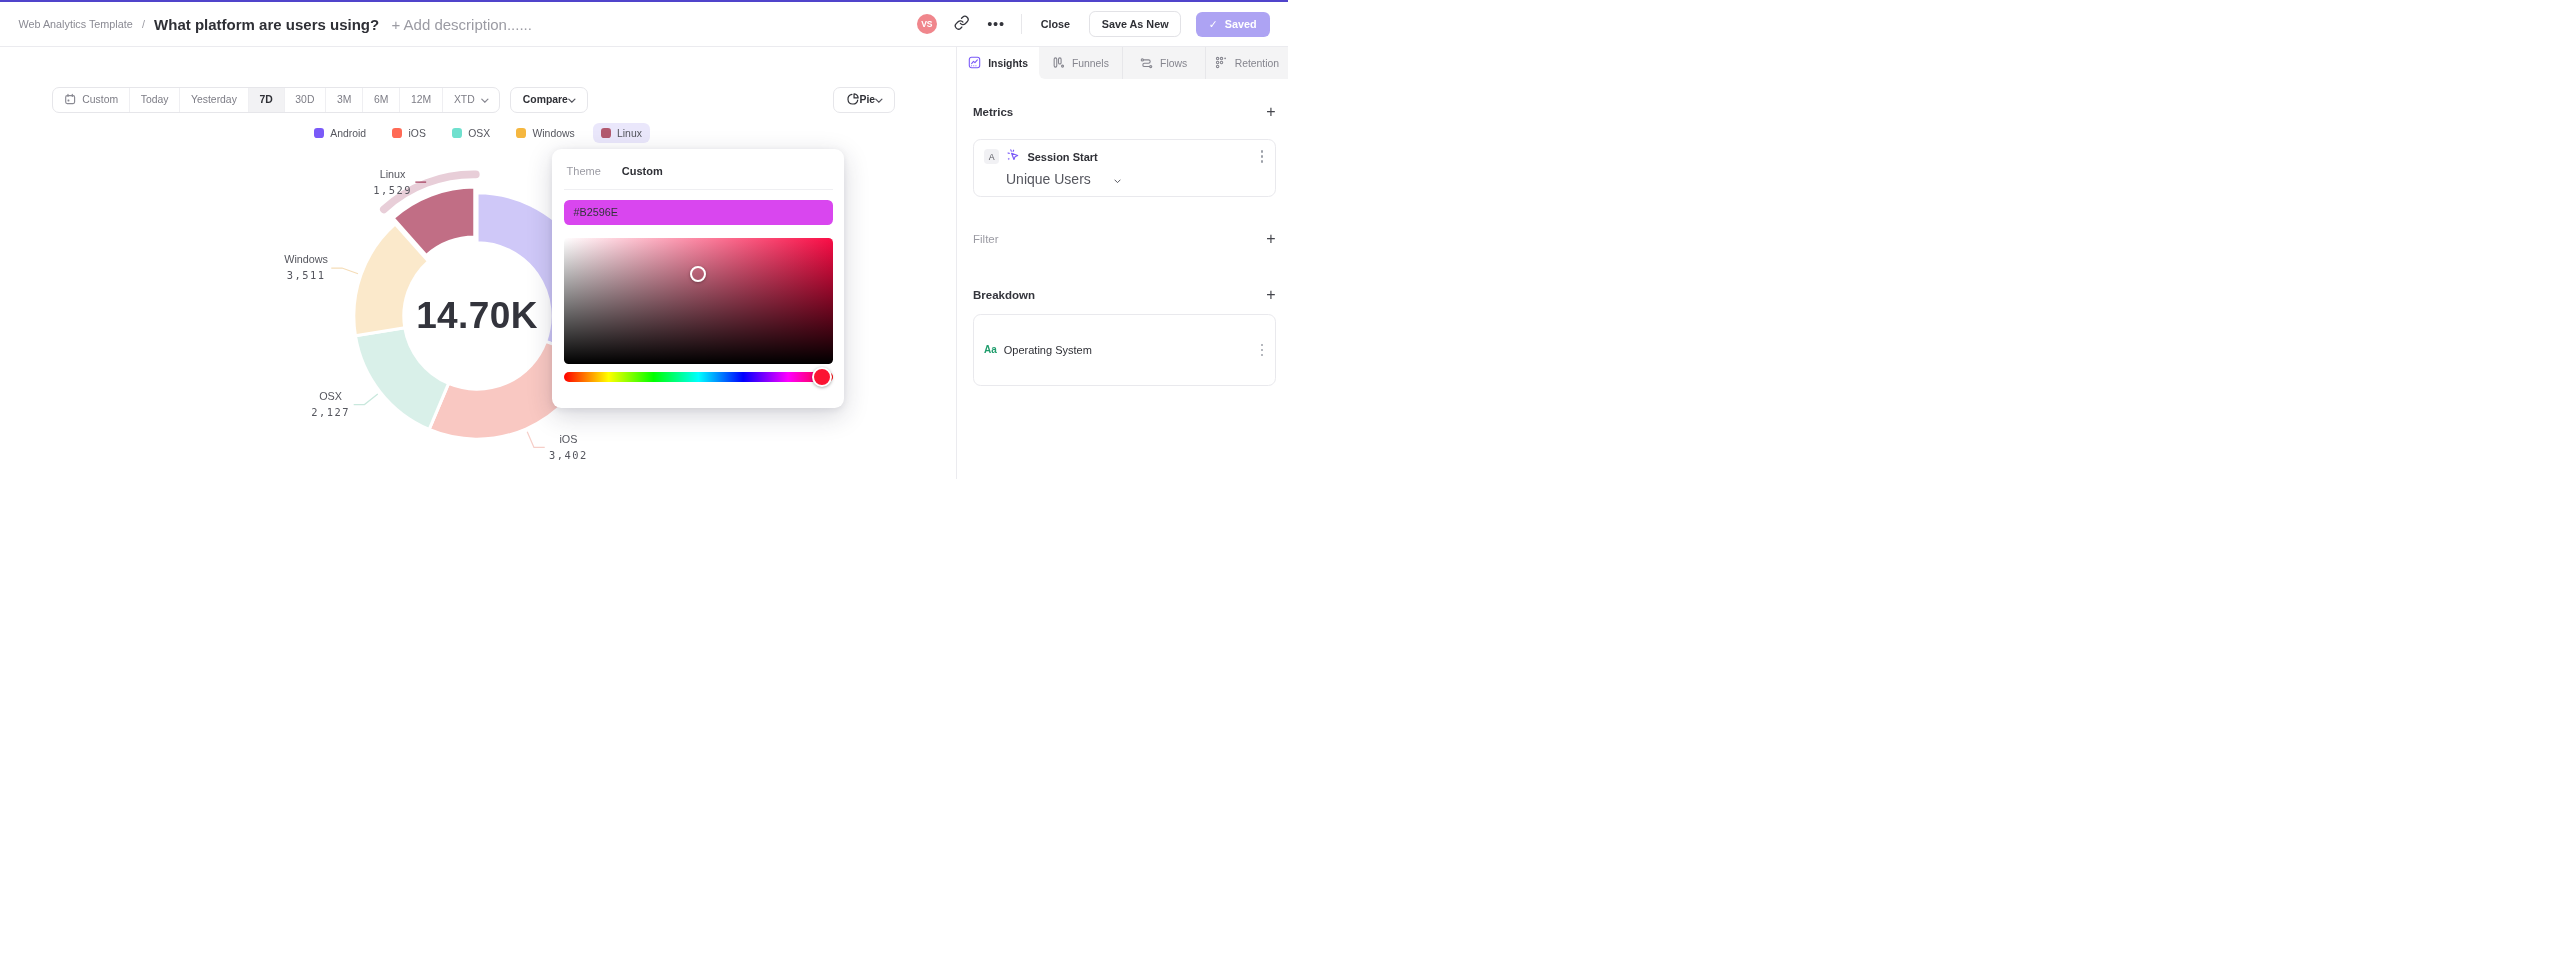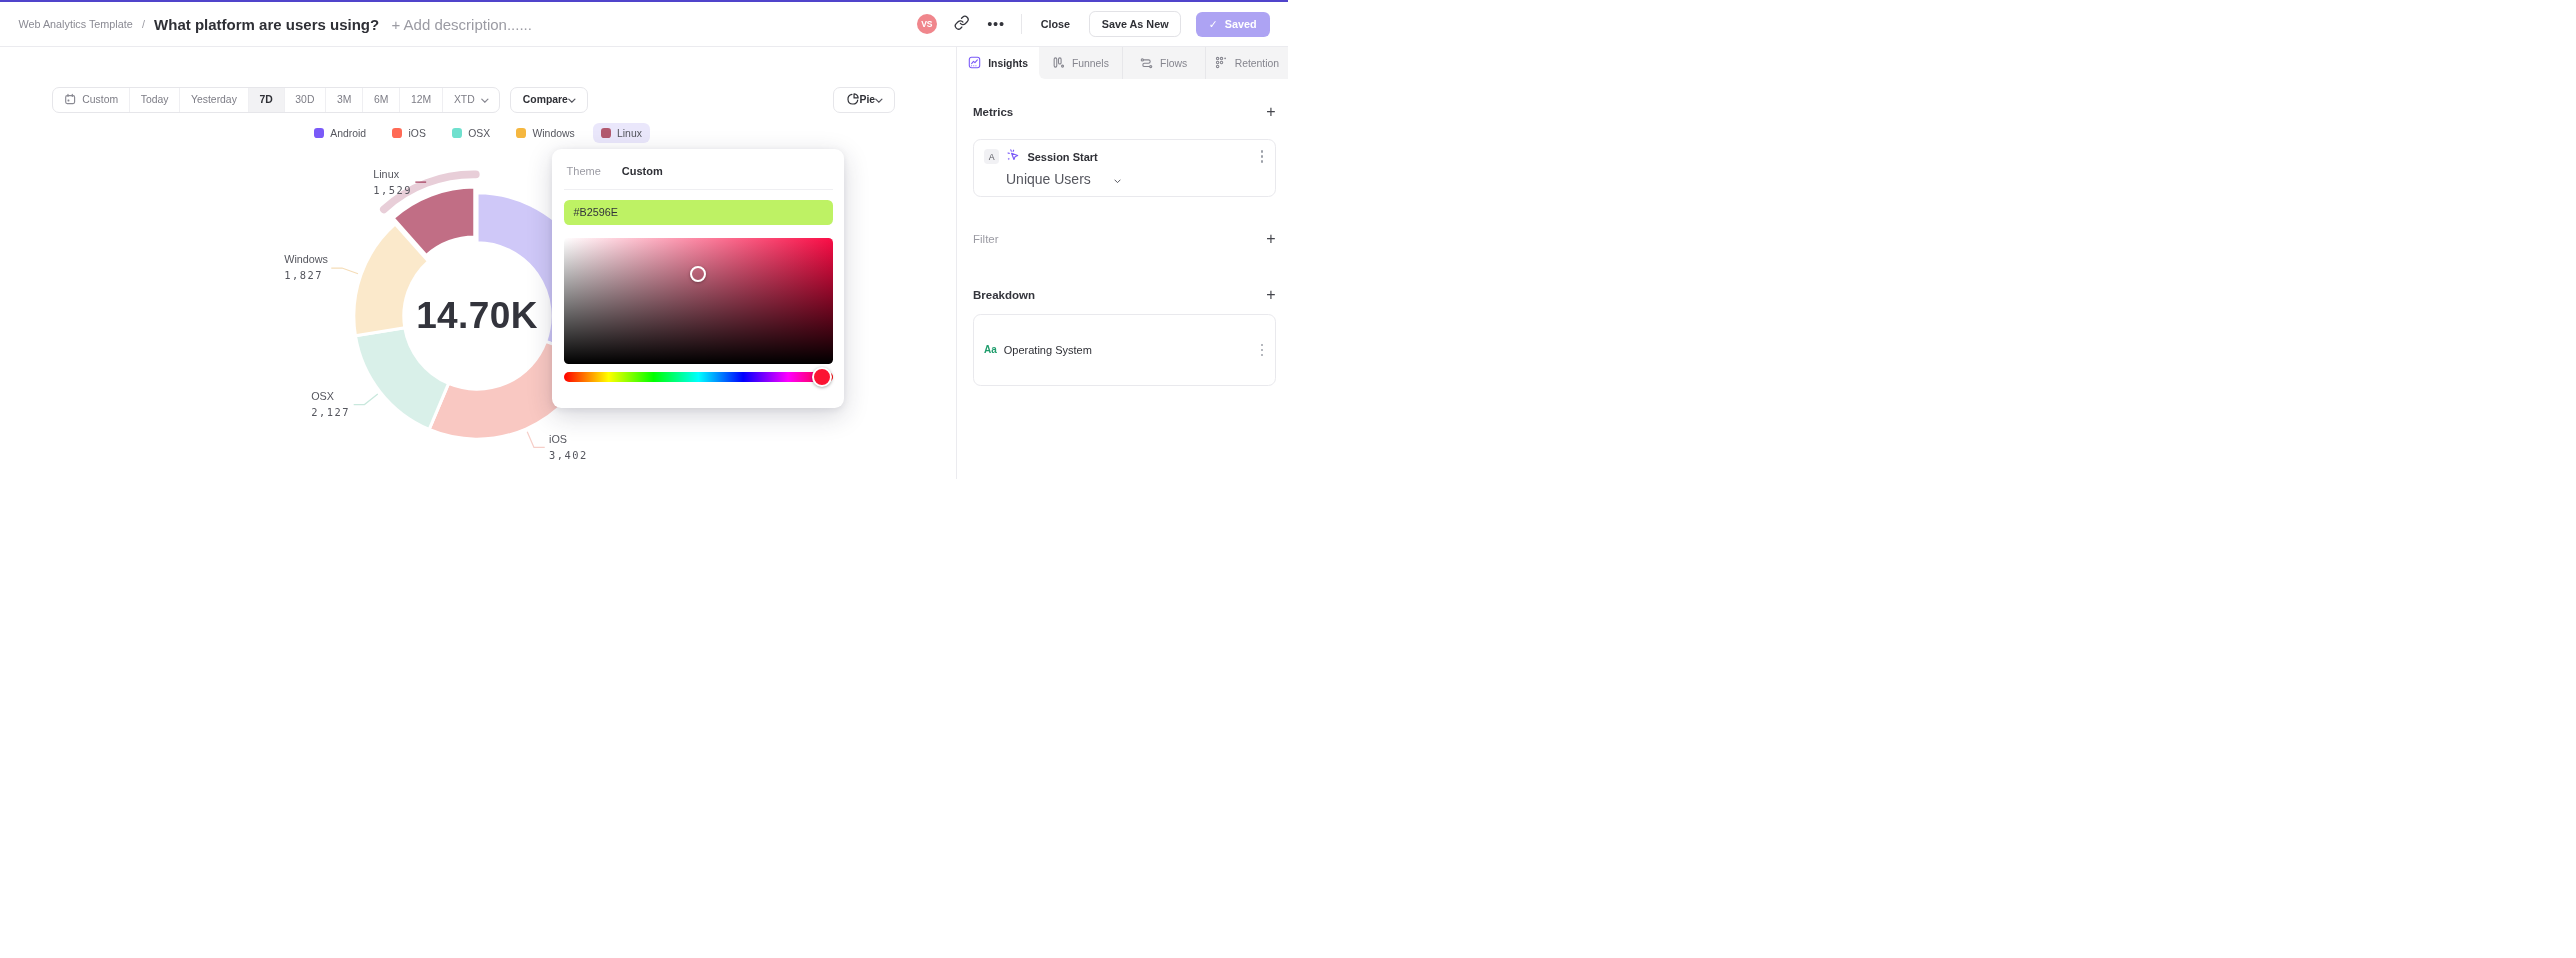--- a/index.html
+++ b/index.html
@@ -1,19 +1,19 @@
 <!DOCTYPE html>
 <html style="font-size:12.3px"><head>
 <meta charset="utf-8">
 <style>
   * { box-sizing: border-box; }
   html,body { margin:0; padding:0; background:#fff; }
   .app {
     position:relative; width:1288px; height:479px; background:#fff; overflow:hidden;
-    font-family:"Liberation Sans","DejaVu Sans",sans-serif; color:#33343B;
+    font-family:"Liberation Sans","DejaVu Sans",sans-serif; color:#33343B;text-align:center;
   }
   .top-accent { height:2.3px; }
 
   
   .header { height:45px; display:flex; align-items:center; padding:0 18.5px; border-bottom:0.8px solid #EBEBEF; }
   .crumb { font-size:10.8px; color:#8A8A93; margin-right:9.2px; white-space:nowrap; }
   .crumb-sep { font-size:10.8px; color:#9B9BA3; margin-right:9.2px; }
   .doc-title { font-size:15px; font-weight:700; color:#2F3036; margin-right:12.3px; white-space:nowrap; }
   .add-desc { font-size:15px; color:#9B9BA3; white-space:nowrap; }
   .header-right { margin-left:auto; display:flex; align-items:center; gap:14.6px; }
@@ -56,21 +56,21 @@
   .pie-callout .cname { font-size:10.8px; color:#55565E; }
   .pie-callout .cval  { font-size:10.4px; color:#55565E; margin-top:2.3px;
                         font-family:"DejaVu Sans Mono","Liberation Mono",monospace; letter-spacing:1.5px; }
 
   
   .popup { position:absolute; left:552px; top:102px; width:292px; height:259px; background:#fff; border-radius:9.2px;
            box-shadow:0 7.7px 26px rgba(35,35,60,.18), 0 1.5px 6.2px rgba(35,35,60,.08); z-index:20; padding:16px 11.5px 0; }
   .picker-tabs { display:flex; gap:21px; padding:0 3.1px 11.5px; border-bottom:0.8px solid #EFEFF2; font-size:11px; }
   .ptab { color:#9B9BA3; }
   .ptab.active { color:#2F3036; font-weight:700; }
-  .hex-field { margin-top:10px; height:25.4px; background:#bef264; border-radius:5.4px; display:flex; align-items:center;
+  .hex-field { margin-top:10px; height:25.4px; background:#d946ef; border-radius:5.4px; display:flex; align-items:center;
                padding:0 10px; font-size:10.8px; color:#33343B; }
   .sv-area { position:relative; margin-top:13px; height:126px; border-radius:4.6px; }
   .sv-cursor { position:absolute; width:16px; height:16px; border:2.3px solid #fff; border-radius:50%;
                transform:translate(-50%,-50%); box-shadow:0 0.8px 3.1px rgba(0,0,0,.35); }
   .hue-row { position:relative; margin-top:3.1px; height:20px; }
   .hue-bar { position:absolute; top:4.6px; left:0; right:0; height:10px; border-radius:5.4px;
              background:linear-gradient(to right,#ff0000 0%,#ffff00 16.6%,#00ff00 33.3%,#00ffff 50%,#0000ff 66.6%,#ff00ff 83.3%,#ff0000 100%); }
   .hue-handle { position:absolute; top:0; width:20px; height:20px; border-radius:50%; border:2.3px solid #fff;
                 transform:translateX(-50%); box-shadow:0 0.8px 3.1px rgba(0,0,0,.35); }
 
@@ -253,21 +253,21 @@
       <div class="pie-callout" style="left: 549px; top: 401px; transform: translate(0px, -55%);">
             <div class="cname">iOS</div>
             <div class="cval">3,402</div>
           </div>
           <div class="pie-callout" style="left: 350px; top: 358px; transform: translate(-100%, -55%);">
             <div class="cname">OSX</div>
             <div class="cval">2,127</div>
           </div>
           <div class="pie-callout" style="left: 328px; top: 221px; transform: translate(-100%, -55%);">
             <div class="cname">Windows</div>
-            <div class="cval">1,827</div>
+            <div class="cval">3,511</div>
           </div>
           <div class="pie-callout" style="left: 412px; top: 136px; transform: translate(-100%, -55%);">
             <div class="cname">Linux</div>
             <div class="cval">1,529</div>
           </div>
         </div>
 
       <div class="popup">
         <div class="picker-tabs">
           <span class="ptab">Theme</span>

